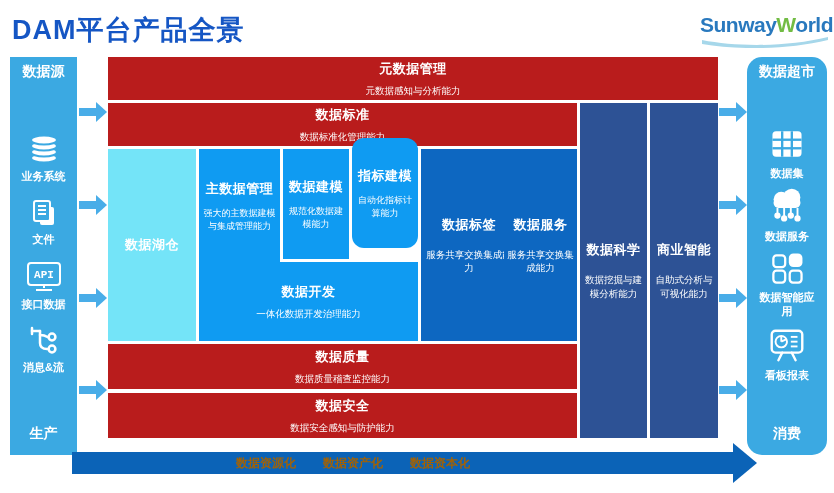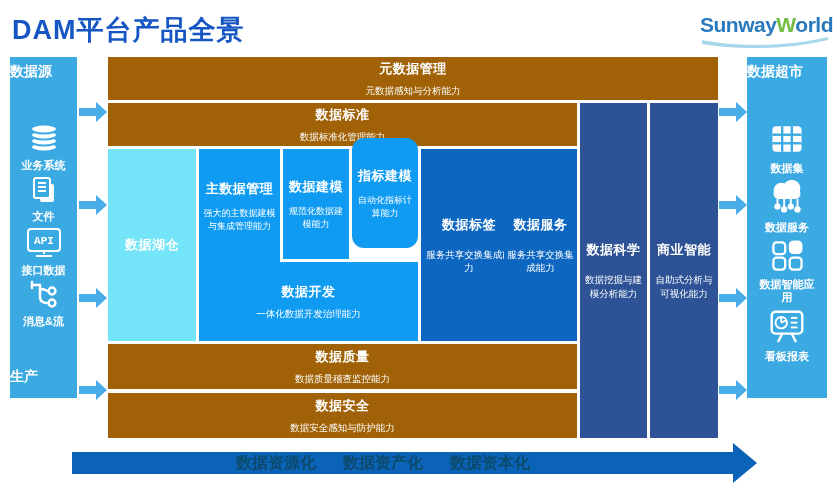--- a/index.html
+++ b/index.html
@@ -8,37 +8,37 @@
 
   .page-title{position:absolute;left:12px;top:12px;font-size:27px;font-weight:bold;
               color:#1556C4;letter-spacing:1px;white-space:nowrap;}
 
   .logo{position:absolute;left:700px;top:14px;width:130px;text-align:center;}
   .logo-text{font-size:21px;font-weight:bold;color:#2979BE;letter-spacing:-0.5px;line-height:1;}
   .logo-text .lg{color:#72BC44;}
   .logo svg{display:block;margin:1px auto 0;}
 
   
-  .sidebar{position:absolute;top:57px;height:341px;background:#3BA9E2;color:#fff;
-           display:flex;flex-direction:column;align-items:flex-start;text-align:center;gap:34px;}
+  .sidebar{position:absolute;top:57px;height:398px;background:#3BA9E2;color:#fff;
+           display:flex;flex-direction:column;align-items:center;text-align:center;gap:34px;}
   .sidebar.left{left:10px;width:67px;}
-  .sidebar.right{left:747px;width:80px;}
+  .sidebar.right{left:747px;width:80px;border-radius:15px;}
   .sb-title{font-size:14px;font-weight:bold;padding-top:6px;}
   .sb-items{flex:1;width:100%;display:flex;flex-direction:column;
             justify-content:space-evenly;align-items:center;padding:4px 0;}
   .sb-item{display:flex;flex-direction:column;align-items:center;gap:3px;}
   .sb-label{font-size:11px;font-weight:bold;line-height:1.25;width:64px;}
   .sb-footer{font-size:14px;font-weight:bold;padding-bottom:12px;}
 
   
   .bk{position:absolute;color:#fff;display:flex;flex-direction:column;align-items:center;
       justify-content:center;text-align:center;box-sizing:border-box;}
   .bk .t{font-size:13px;font-weight:bold;letter-spacing:0.5px;}
   .bk .s{font-size:9.5px;margin-top:6px;line-height:1.4;padding:0 3px;}
-  .light{background:#a16207;}
+  .light{background:#b91c1c;}
   .bright{background:#0F9BF2;}
   .dark{background:#0D67C1;}
   .navy{background:#2D5295;}
   .cyan{background:#74E4F8;}
 
   #bk-metadata{left:108px;top:57px;width:610px;height:43px;}
   #bk-standard{left:108px;top:103px;width:469px;height:43px;}
   #bk-science{left:580px;top:103px;width:67px;height:335px;}
   #bk-bi{left:650px;top:103px;width:68px;height:335px;}
   #bk-lakehouse{left:108px;top:149px;width:88px;height:192px;}
@@ -59,21 +59,21 @@
   .sarrow .head{position:absolute;left:17px;top:0;width:0;height:0;
                 border-left:11px solid #49ADE8;border-top:10px solid transparent;
                 border-bottom:10px solid transparent;}
 
   
   .bigbar{position:absolute;left:72px;top:452px;width:661px;height:22px;background:#0B63B7;}
   .bighead{position:absolute;left:733px;top:443px;width:0;height:0;
            border-left:24px solid #0B63B7;border-top:20px solid transparent;
            border-bottom:20px solid transparent;}
   .bigtext{position:absolute;left:236px;top:452px;height:22px;display:flex;gap:27px;
-           align-items:center;color:#0c4a6e;font-size:16px;font-weight:bold;white-space:nowrap;}
+           align-items:center;color:#a16207;font-size:12px;font-weight:bold;white-space:nowrap;}
 </style>
 </head>
 <body>
 
 <div class="canvas">
 
   <div class="page-title">DAM平台产品全景</div>
 
   <div class="logo">
     <div class="logo-text"><span>Sunway</span><span class="lg">W</span><span>orld</span></div>

